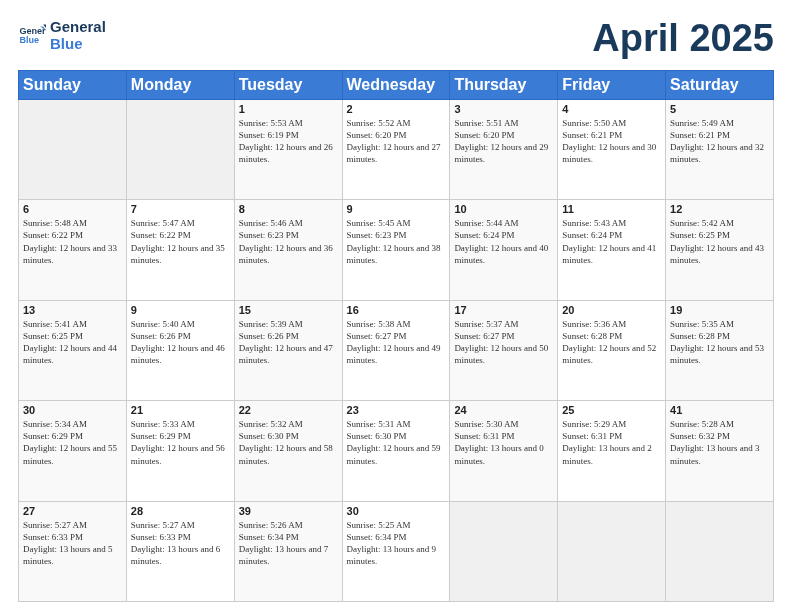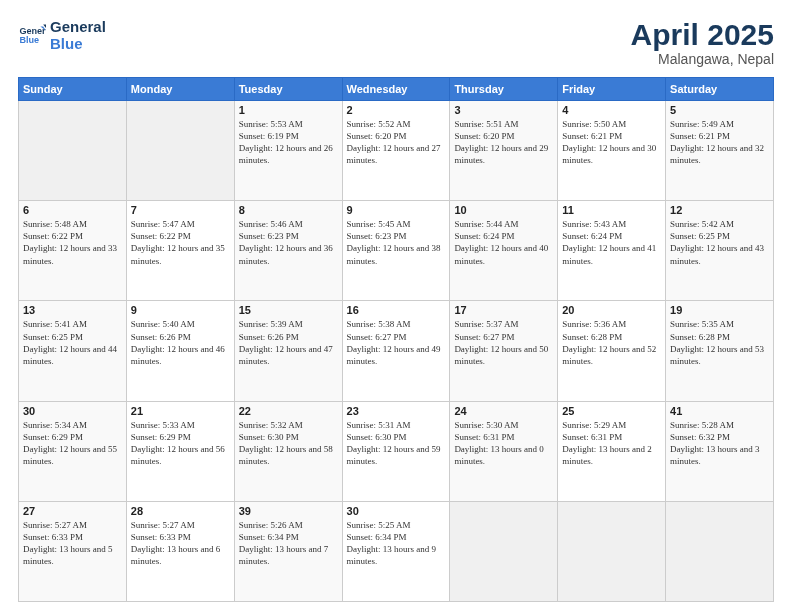--- a/index.html
+++ b/index.html
@@ -29,40 +29,40 @@
       gap: 4px;
     }
     .logo-icon {
       width: 28px;
       height: 28px;
     }
     .title-block {
       text-align: right;
     }
     .main-title {
-      font-size: 30px;
+      font-size: 38px;
       font-weight: bold;
       color: #1a3a5c;
       line-height: 1.1;
       margin-left: 36px;
     }
     .subtitle {
       font-size: 14px;
       color: #555;
     }
     .calendar {
       flex: 1;
       border-collapse: collapse;
       width: 100%;
       table-layout: fixed;
     }
     .calendar th {
       background-color: #3a7bd5;
       color: #fff;
-      font-size: 11px;
+      font-size: 16px;
       font-weight: bold;
       padding: 5px 4px;
       text-align: left;
       border: 1px solid #2a6ac5;
     }
     .calendar td {
       vertical-align: top;
       border: 1px solid #ccc;
       padding: 3px 4px;
       font-size: 9.5px;
@@ -103,21 +103,20 @@
         <polygon points="32,8 40,14 36,8" fill="#3a7bd5"></polygon>
         <polygon points="36,5 40,10 40,5" fill="#1a3a5c"></polygon>
       </svg>
       <div>
         <div style="font-size:15px;font-weight:bold;color:#1a3a5c;line-height:1.15;">General</div>
         <div style="font-size:15px;font-weight:bold;color:#3a7bd5;line-height:1.15;">Blue</div>
       </div>
     </div>
     <div class="title-block">
       <div class="main-title">April 2025</div>
-      <div class="subtitle">Malangawa, Nepal</div>
     </div>
   </div>
 
   <table class="calendar">
     <thead>
       <tr>
         <th>Sunday</th>
         <th>Monday</th>
         <th>Tuesday</th>
         <th>Wednesday</th>

